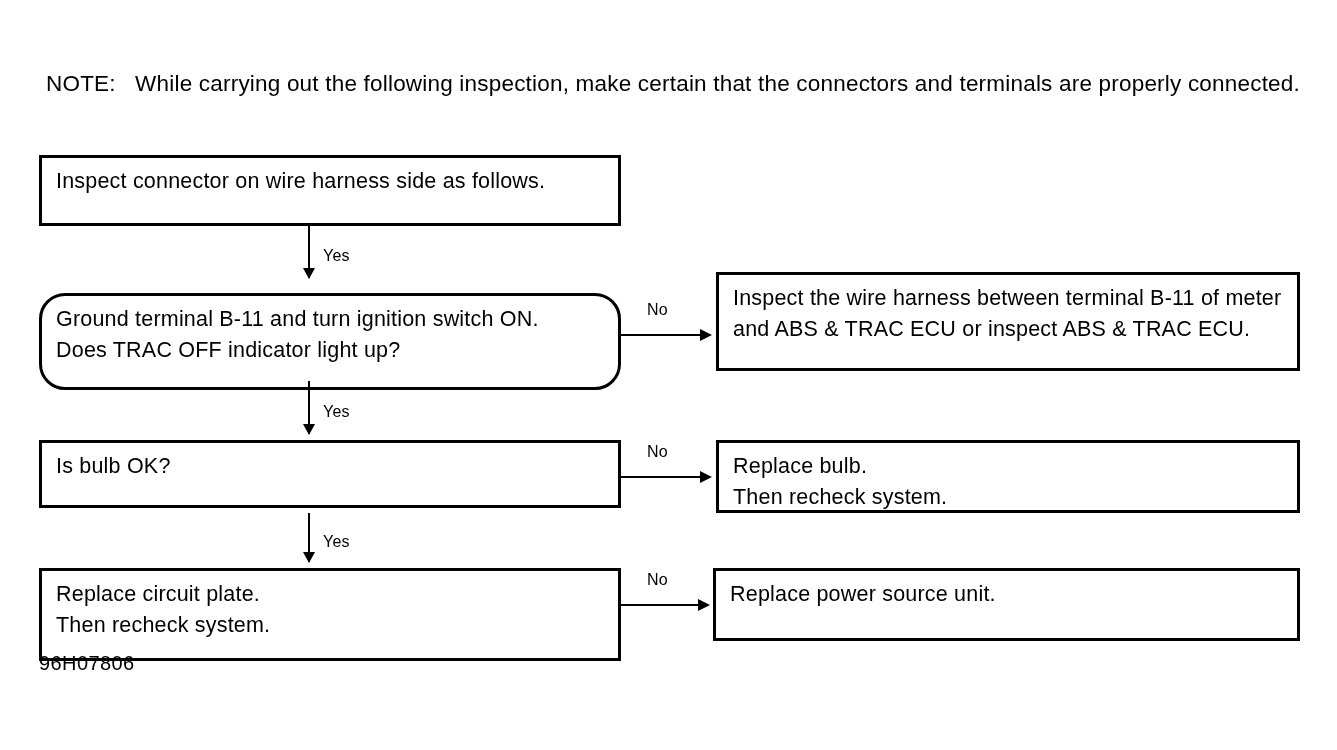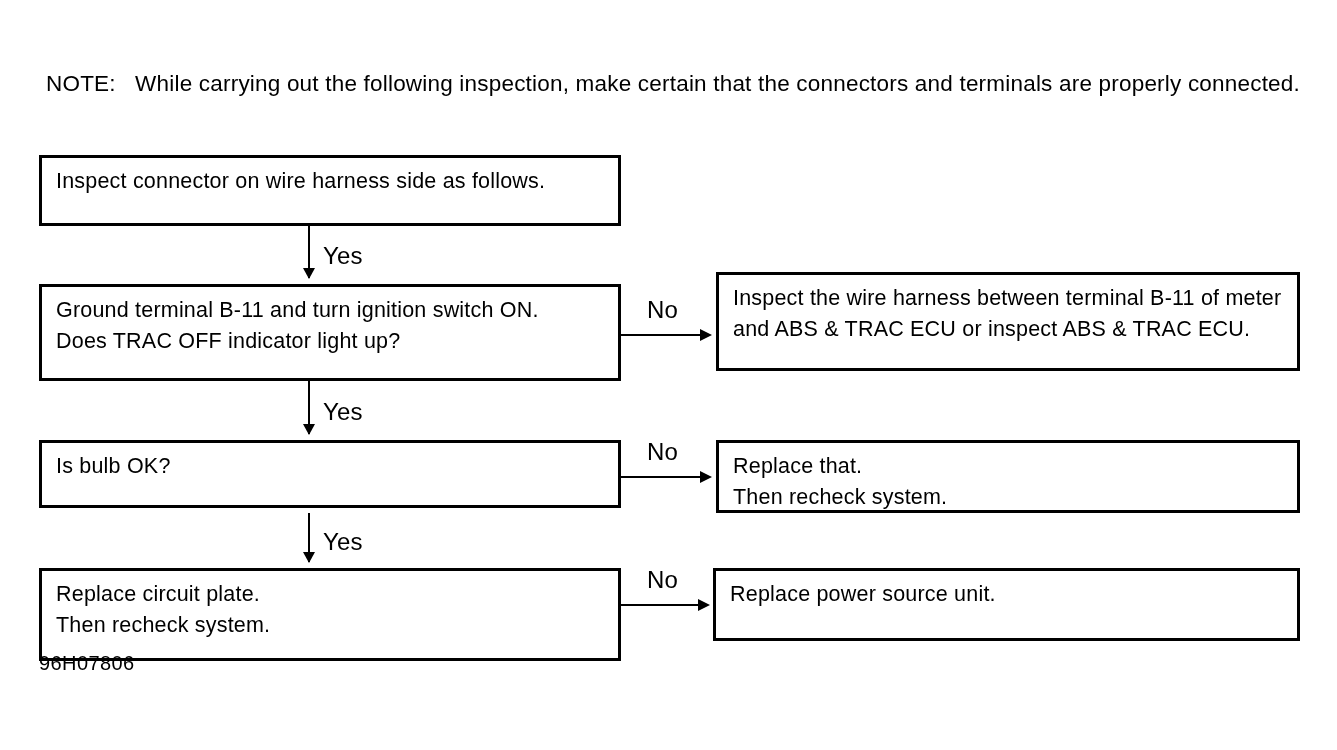--- a/index.html
+++ b/index.html
@@ -47,21 +47,21 @@
     top: 8px;
     right: 6px;
     font-size: 21.5px;
     line-height: 31px;
     letter-spacing: 0.2px;
     white-space: pre-wrap;
   }
 
   
   .box-q1   { left: 39px;  top: 155px; width: 582px; height: 71px; padding-left: 42px;  }
-  .box-q2   { left: 39px;  top: 284px; width: 582px; height: 97px;  }
+  .box-q2   { left: 39px;  top: 293px; width: 582px; height: 97px; border-radius: 26px;  }
   .box-a2   { left: 716px; top: 272px; width: 584px; height: 99px;  }
   .box-q3   { left: 39px;  top: 440px; width: 582px; height: 68px;  }
   .box-a3   { left: 716px; top: 440px; width: 584px; height: 73px;  }
   .box-q4   { left: 39px;  top: 568px; width: 582px; height: 93px;  }
   .box-a4   { left: 713px; top: 568px; width: 587px; height: 73px;  }
 
   
   .vline {
     position: absolute;
     width: 2px;
@@ -102,21 +102,21 @@
     border-bottom: 6px solid transparent;
     border-left: 12px solid #000000;
   }
   .harrow-2 { left: 700px; top: 329px; }
   .harrow-3 { left: 700px; top: 471px; }
   .harrow-4 { left: 698px; top: 599px; }
 
   
   .edge-label {
     position: absolute;
-    font-size: 24px;
+    font-size: 16px;
     line-height: 26px;
     letter-spacing: 0.2px;
   }
   .lbl-yes-1 { left: 323px; top: 243px; }
   .lbl-yes-2 { left: 323px; top: 399px; }
   .lbl-yes-3 { left: 323px; top: 529px; }
   .lbl-no-1  { left: 647px; top: 297px; }
   .lbl-no-2  { left: 647px; top: 439px; }
   .lbl-no-3  { left: 647px; top: 567px; }
 
@@ -163,21 +163,21 @@
 
   <div class="box box-q3">
     <div class="box-text">Is bulb OK?</div>
   </div>
 
   <div class="hline hline-3"></div>
   <div class="harrow harrow-3"></div>
   <div class="edge-label lbl-no-2">No</div>
 
   <div class="box box-a3">
-    <div class="box-text">Replace that.
+    <div class="box-text">Replace bulb.
 Then recheck system.</div>
   </div>
 
   <div class="vline vline-3"></div>
   <div class="varrow varrow-3"></div>
   <div class="edge-label lbl-yes-3">Yes</div>
 
   <div class="box box-q4">
     <div class="box-text">Replace circuit plate.
 Then recheck system.</div>

